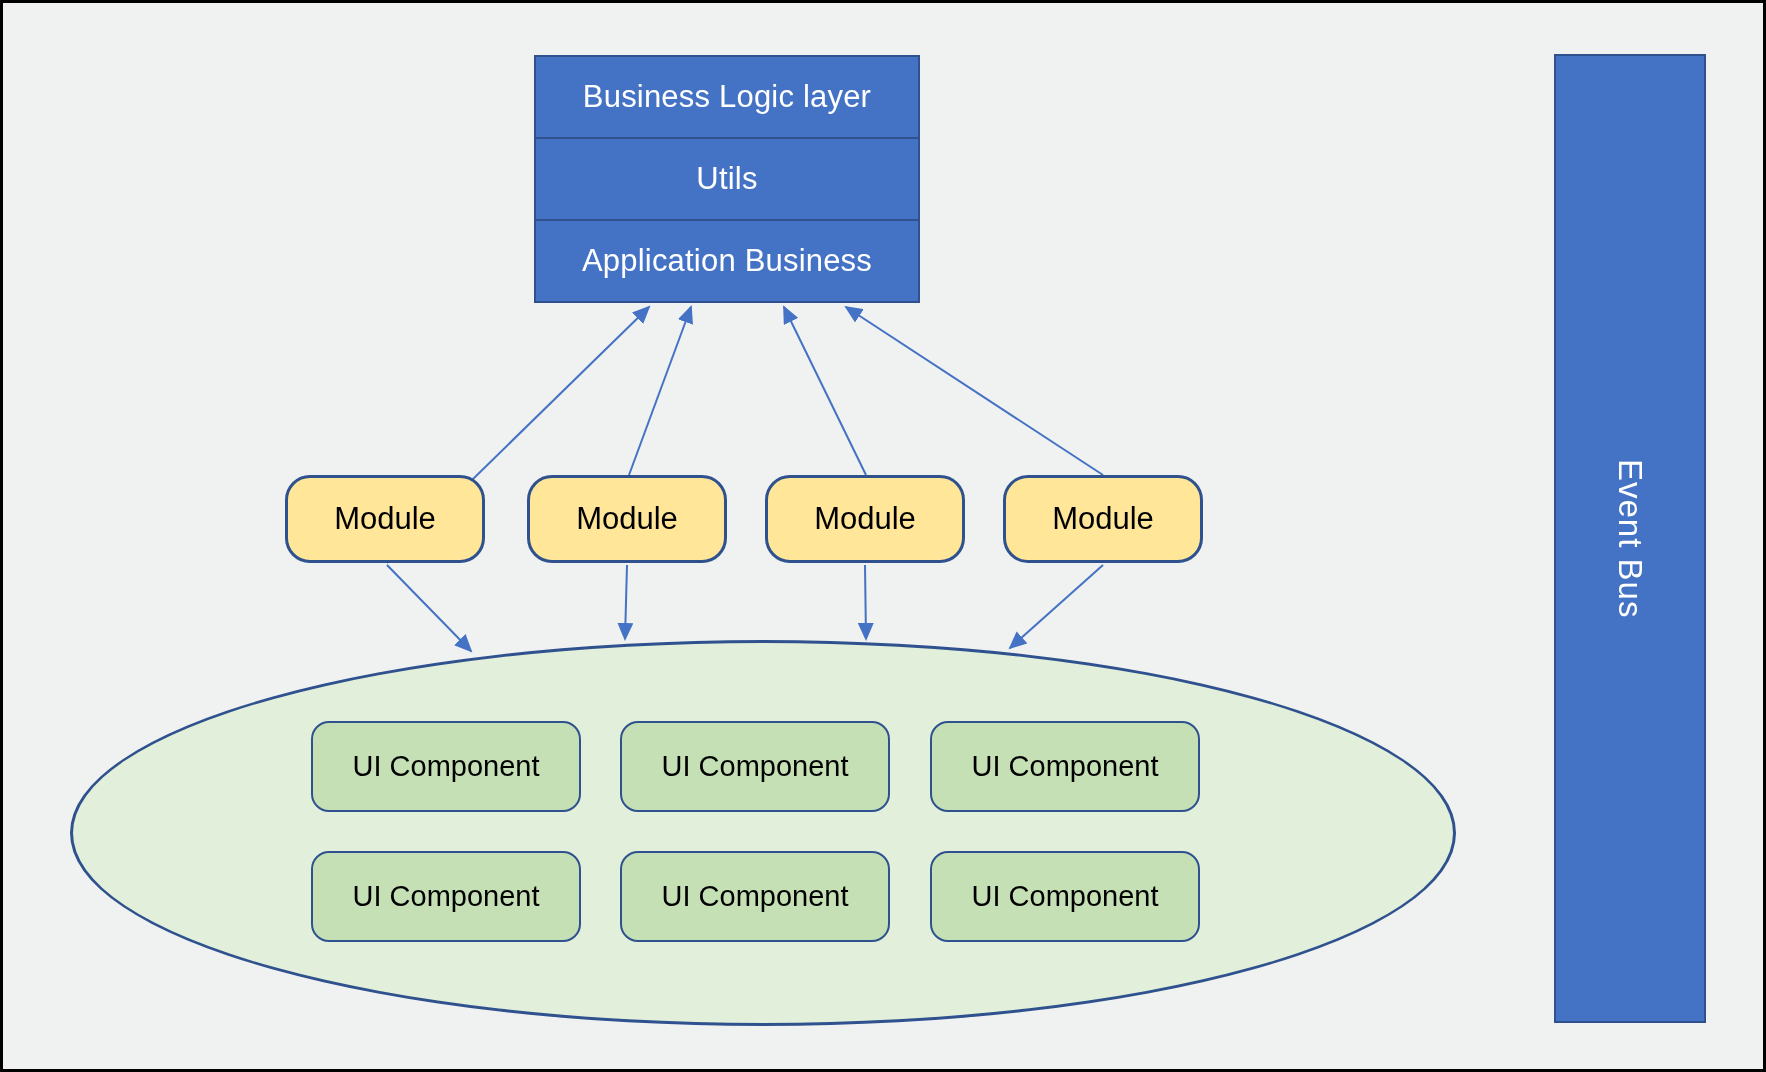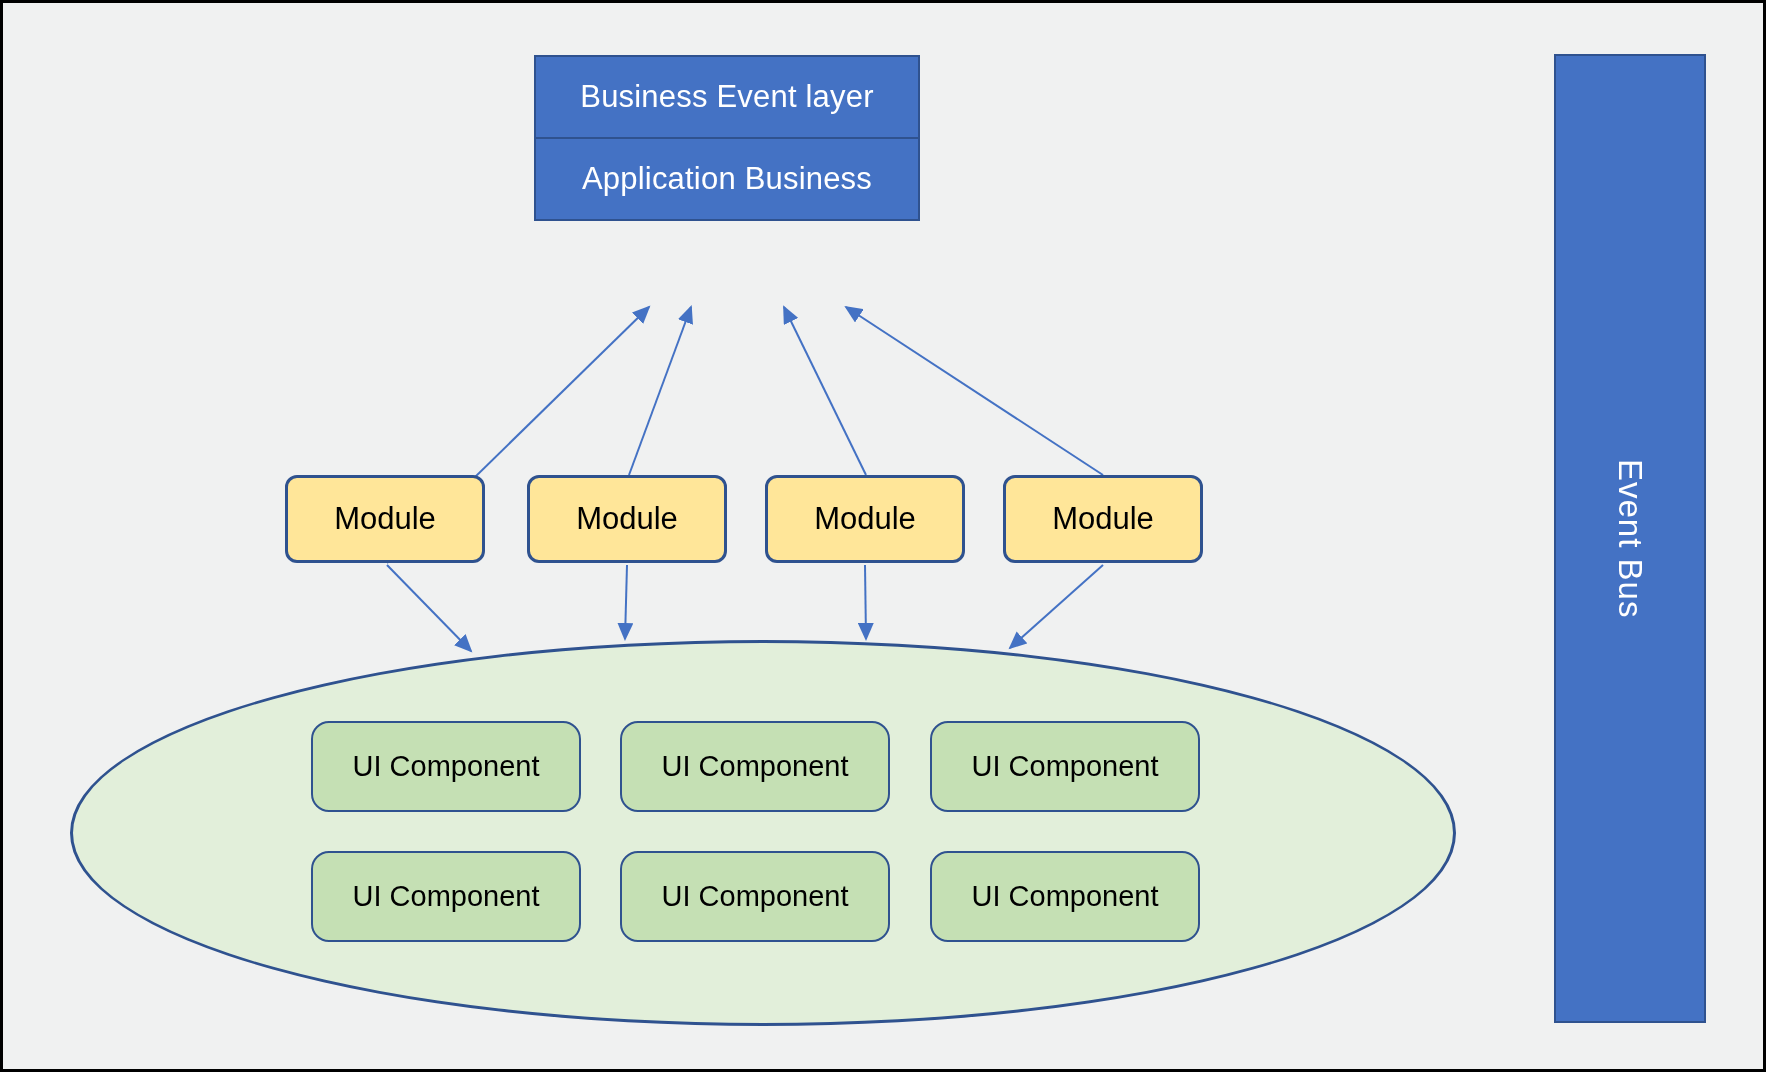--- a/index.html
+++ b/index.html
@@ -37,21 +37,21 @@
   }
 
   
   .module {
     position: absolute;
     top: 472px;
     width: 200px; height: 88px;
     box-sizing: border-box;
     background: var(--yellow-fill, #ffe699);
     border: 3px solid var(--dark-border, #2f528f);
-    border-radius: 12px;
+    border-radius: 25px;
     display: flex;
     align-items: center;
     justify-content: center;
     color: #000000;
     font-size: 31px;
   }
   .module.m1 { left: 282px; }
   .module.m2 { left: 524px; }
   .module.m3 { left: 762px; }
   .module.m4 { left: 1000px; }
@@ -134,21 +134,22 @@
     <line x1="626" y1="472" x2="688" y2="304" marker-end="url(#ah)"></line>
     <line x1="863" y1="472" x2="781" y2="304" marker-end="url(#ah)"></line>
     <line x1="1100" y1="472" x2="843" y2="304" marker-end="url(#ah)"></line>
     <line x1="384" y1="562" x2="468" y2="648" marker-end="url(#ah)"></line>
     <line x1="624" y1="562" x2="622" y2="636" marker-end="url(#ah)"></line>
     <line x1="862" y1="562" x2="863" y2="636" marker-end="url(#ah)"></line>
     <line x1="1100" y1="562" x2="1007" y2="645" marker-end="url(#ah)"></line>
   </svg>
 
   <div class="stack">
-    <div class="stack-layer">Business Event layer</div>
+    <div class="stack-layer">Business Logic layer</div>
+    <div class="stack-layer">Utils</div>
     <div class="stack-layer">Application Business</div>
   </div>
 
   <div class="module m1">Module</div>
   <div class="module m2">Module</div>
   <div class="module m3">Module</div>
   <div class="module m4">Module</div>
 
   <div class="ui-ellipse"></div>
   <div class="ui-comp r1 c1">UI Component</div>

